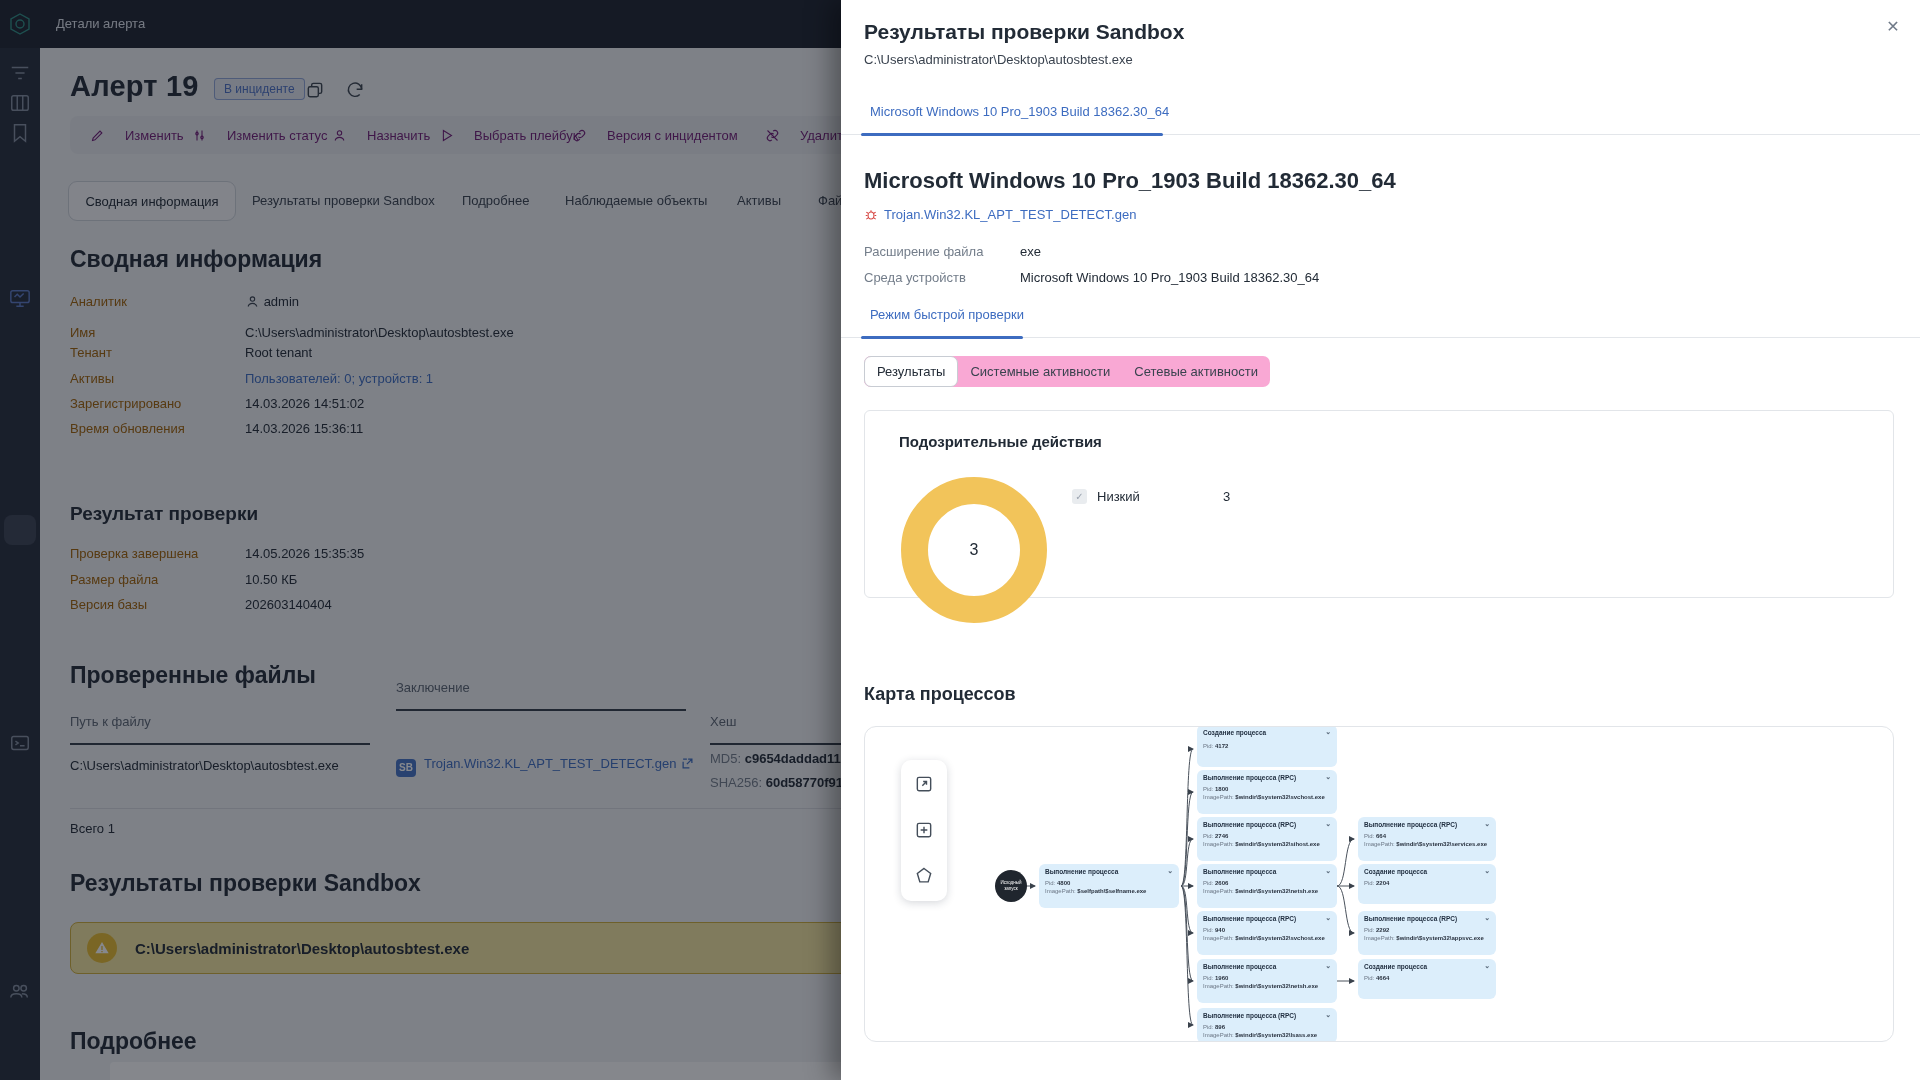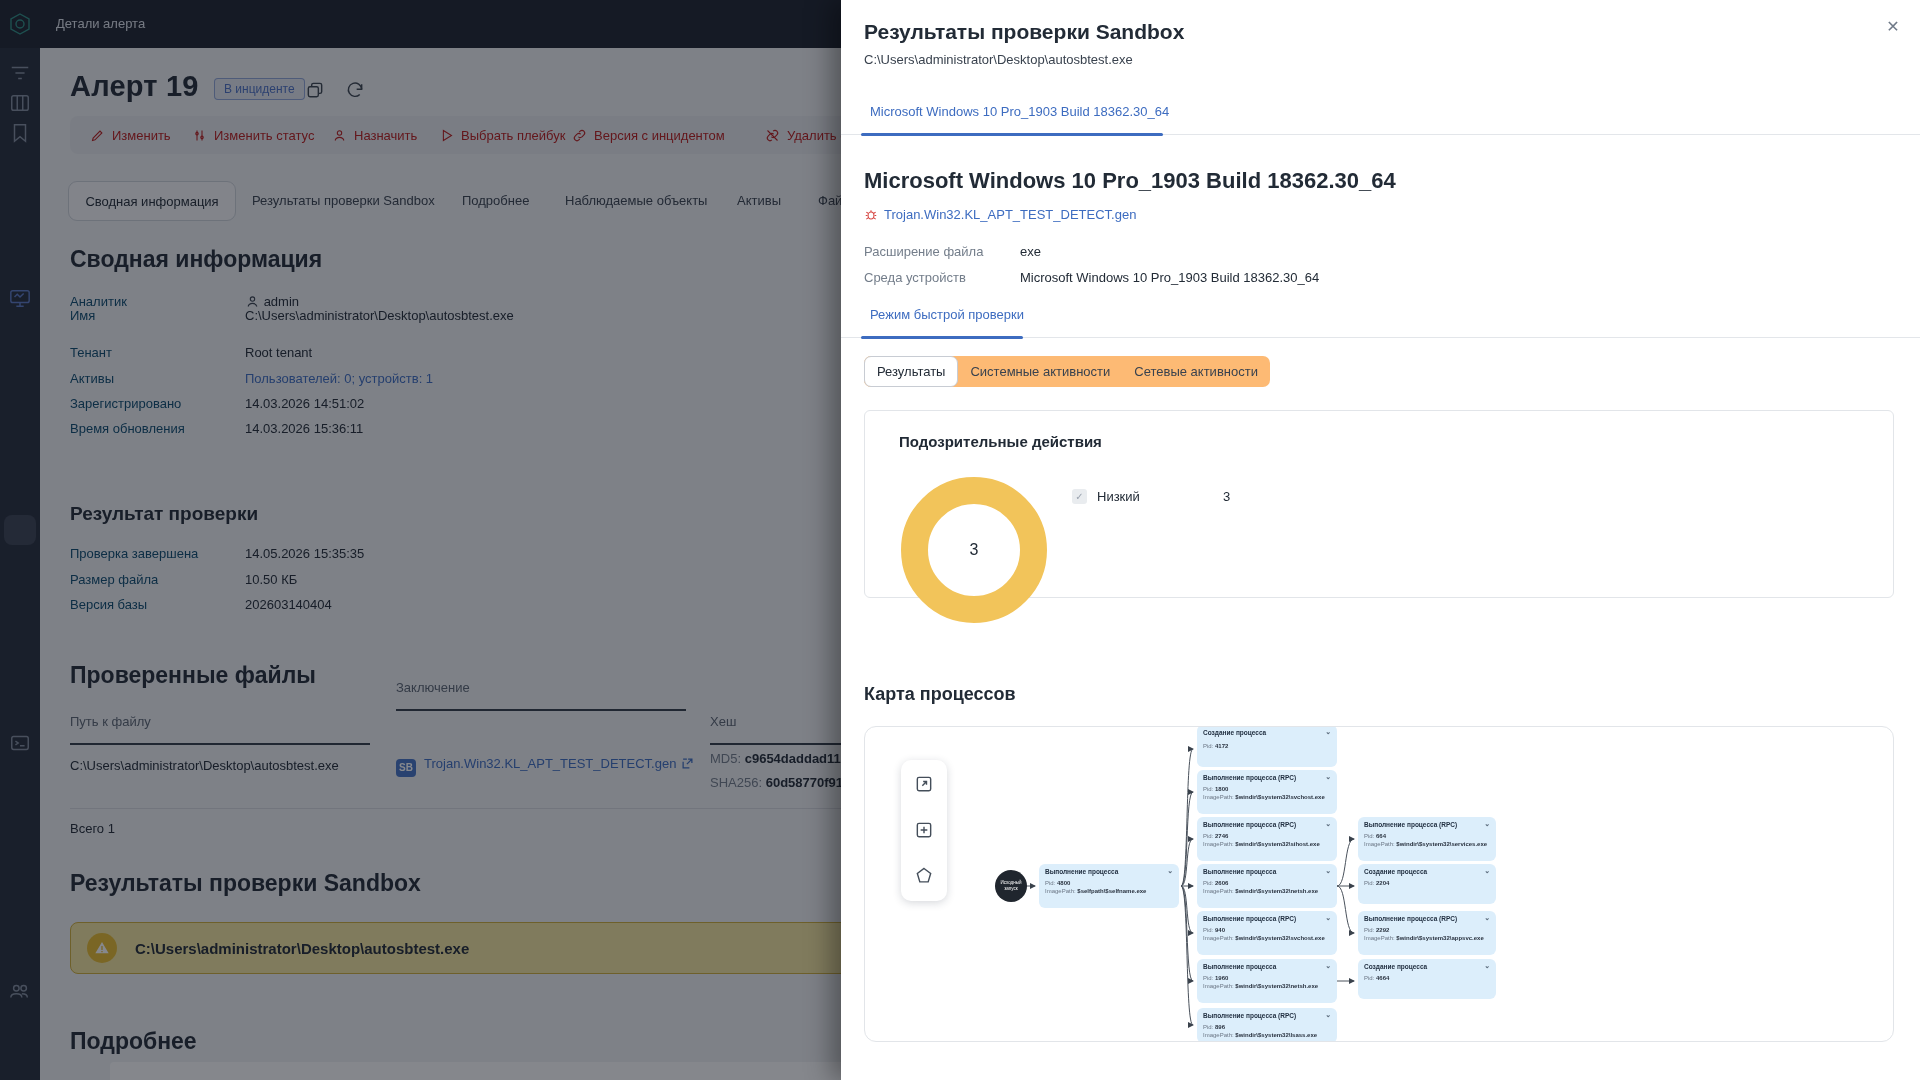--- a/index.html
+++ b/index.html
@@ -17,30 +17,30 @@
   .active-pill { position:absolute; left:4px; top:515px; width:32px; height:30px; border-radius:8px; background:#3a4252; }
 
   
   .main { position:absolute; left:40px; top:48px; right:0; bottom:0; background:#eef0f3; }
   .h1 { position:absolute; left:30px; top:22px; font-size:29px; font-weight:bold; color:#222b36; letter-spacing:.2px; }
   .badge { position:absolute; left:174px; top:30px; font-size:12px; color:#4a6fc3; border:1px solid rgba(74,111,195,.55);
            background:rgba(74,111,195,.07); border-radius:4px; padding:3px 9px; }
   .title-ic { position:absolute; top:32px; width:20px; height:20px; color:#3b444f; }
   .title-ic svg { width:20px; height:20px; }
   .toolbar { position:absolute; left:30px; top:68px; width:1120px; height:38px; background:#e7e9ed; border-radius:8px; }
-  .tbtn { position:absolute; top:0; height:38px; display:flex; align-items:center; gap:7px; font-size:13px; color:#b91c1c; cursor:pointer; white-space:nowrap; }
+  .tbtn { position:absolute; top:0; height:38px; display:flex; align-items:center; gap:20px; font-size:13px; color:#701a75; cursor:pointer; white-space:nowrap; }
   .tbtn svg { width:15px; height:15px; }
   .tabs-row { position:absolute; left:0; top:133px; width:100%; height:44px; }
   .tab-active { position:absolute; left:28px; top:0; width:168px; height:40px; background:#f6f7f9; border:1px solid #cdd2d8;
                 border-radius:9px; display:flex; align-items:center; justify-content:center; font-size:13px; color:#222b36; }
   .tab { position:absolute; top:12px; font-size:13px; color:#39424e; white-space:nowrap; cursor:pointer; }
   .h2 { position:absolute; font-size:23px; font-weight:bold; color:#222b36; }
   .h3 { position:absolute; font-size:19px; font-weight:bold; color:#222b36; }
   .frow { position:absolute; left:30px; height:18px; font-size:13px; white-space:nowrap; }
-  .flab { display:inline-block; width:175px; color:#0c4a6e; }
+  .flab { display:inline-block; width:175px; color:#a16207; }
   .fval { color:#222b36; }
   .fval.link { color:#3d6cc0; cursor:pointer; }
   .mini-ic { display:inline-block; vertical-align:-3px; width:15px; height:15px; color:#39424e; }
   .mini-ic svg { width:15px; height:15px; }
 
   
   .thead { position:absolute; font-size:13px; color:#5b6572; padding-bottom:8px; }
   .thead:after { content:""; position:absolute; left:0; right:0; bottom:-8px; border-bottom:2px solid #333d49; }
   .sb-badge { display:inline-block; width:20px; height:18px; background:#4472c4; color:#fff; font-size:10px; font-weight:bold;
               text-align:center; line-height:18px; border-radius:4px; margin-right:8px; vertical-align:-3px; }
@@ -68,21 +68,21 @@
   .d-tabbar { position:absolute; left:0; top:96px; width:100%; height:39px; border-bottom:1px solid #e3e6ea; }
   .d-tab { position:absolute; left:23px; top:8px; font-size:13px; color:#3d6cc0; padding:0 6px; cursor:pointer; }
   .d-tab-ul { position:absolute; left:20px; bottom:-2px; height:3px; border-radius:2px; background:#3d6cc0; }
   .d-h1 { position:absolute; left:23px; top:168px; font-size:22px; font-weight:bold; color:#222b36; }
   .d-threat { position:absolute; left:23px; top:207px; font-size:13px; color:#3d6cc0; display:flex; align-items:center; gap:6px; cursor:pointer; }
   .d-threat svg { width:14px; height:14px; }
   .d-frow { position:absolute; left:23px; font-size:13px; white-space:nowrap; }
   .d-flab { display:inline-block; width:156px; color:#737d8a; }
   .d-fval { color:#222b36; }
   .d-tabbar2 { position:absolute; left:0; top:300px; width:100%; height:38px; border-bottom:1px solid #e3e6ea; }
-  .seg-group { position:absolute; left:23px; top:356px; height:31px; background:#fdba74; border-radius:7px; display:inline-flex; align-items:center; }
+  .seg-group { position:absolute; left:23px; top:356px; height:31px; background:#f9a8d4; border-radius:7px; display:inline-flex; align-items:center; }
   .seg { font-size:13px; color:#39424e; padding:0 12px; line-height:29px; cursor:pointer; white-space:nowrap; }
   .seg.active { background:#fff; border:1px solid #c8ccd3; border-radius:7px; height:31px; color:#222b36; }
   .card { position:absolute; left:23px; width:1030px; background:#fff; border:1px solid #e2e5e9; border-radius:12px; }
   .card1 { top:410px; height:188px;border-radius:6px; }
   .card-h { position:absolute; left:34px; top:22px; font-size:15px; font-weight:bold; color:#222b36; }
   .donut { position:absolute; left:36px; top:66px; width:146px; height:146px; border-radius:50%; border:27px solid #F2C45A;
            display:flex; align-items:center; justify-content:center; }
   .donut-num { font-size:16px; color:#222b36; }
   .legend { position:absolute; left:207px; top:78px; display:flex; align-items:center; font-size:13px; color:#222b36; }
   .lg-check { width:15px; height:15px; background:#e9ecef; border-radius:3px; margin-right:10px; color:#9aa3af;
@@ -228,21 +228,21 @@
     </div>
 
     <div class="h2" style="left:30px; top:198px">Сводная информация</div>
 
     <div class="frow" style="top:246px">
       <span class="flab">Аналитик</span><span class="mini-ic"><svg viewBox="0 0 24 24" fill="none" stroke="currentColor" stroke-width="1.8">
             <circle cx="12" cy="8" r="3.5"></circle>
             <path d="M5 20c1-4 4-5 7-5s6 1 7 5"></path>
           </svg></span> <span class="fval">admin</span>
     </div>
-    <div class="frow" style="top:260px">
+    <div class="frow" style="top:277px">
       <span class="flab">Имя</span><span class="fval">C:\Users\administrator\Desktop\autosbtest.exe</span>
     </div>
     <div class="frow" style="top:297px">
       <span class="flab">Тенант</span><span class="fval">Root tenant</span>
     </div>
     <div class="frow" style="top:323px">
       <span class="flab">Активы</span><span class="fval link">Пользователей: 0; устройств: 1</span>
     </div>
     <div class="frow" style="top:348px">
       <span class="flab">Зарегистрировано</span><span class="fval">14.03.2026 14:51:02</span>

